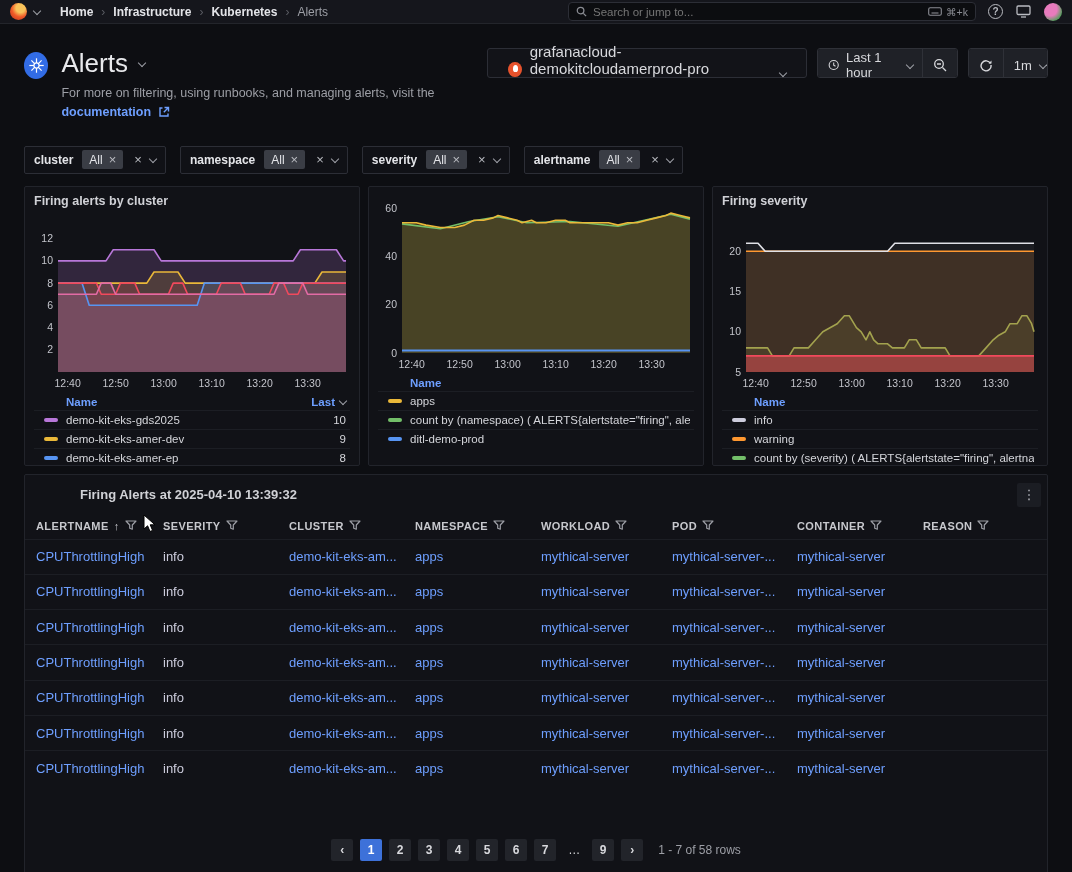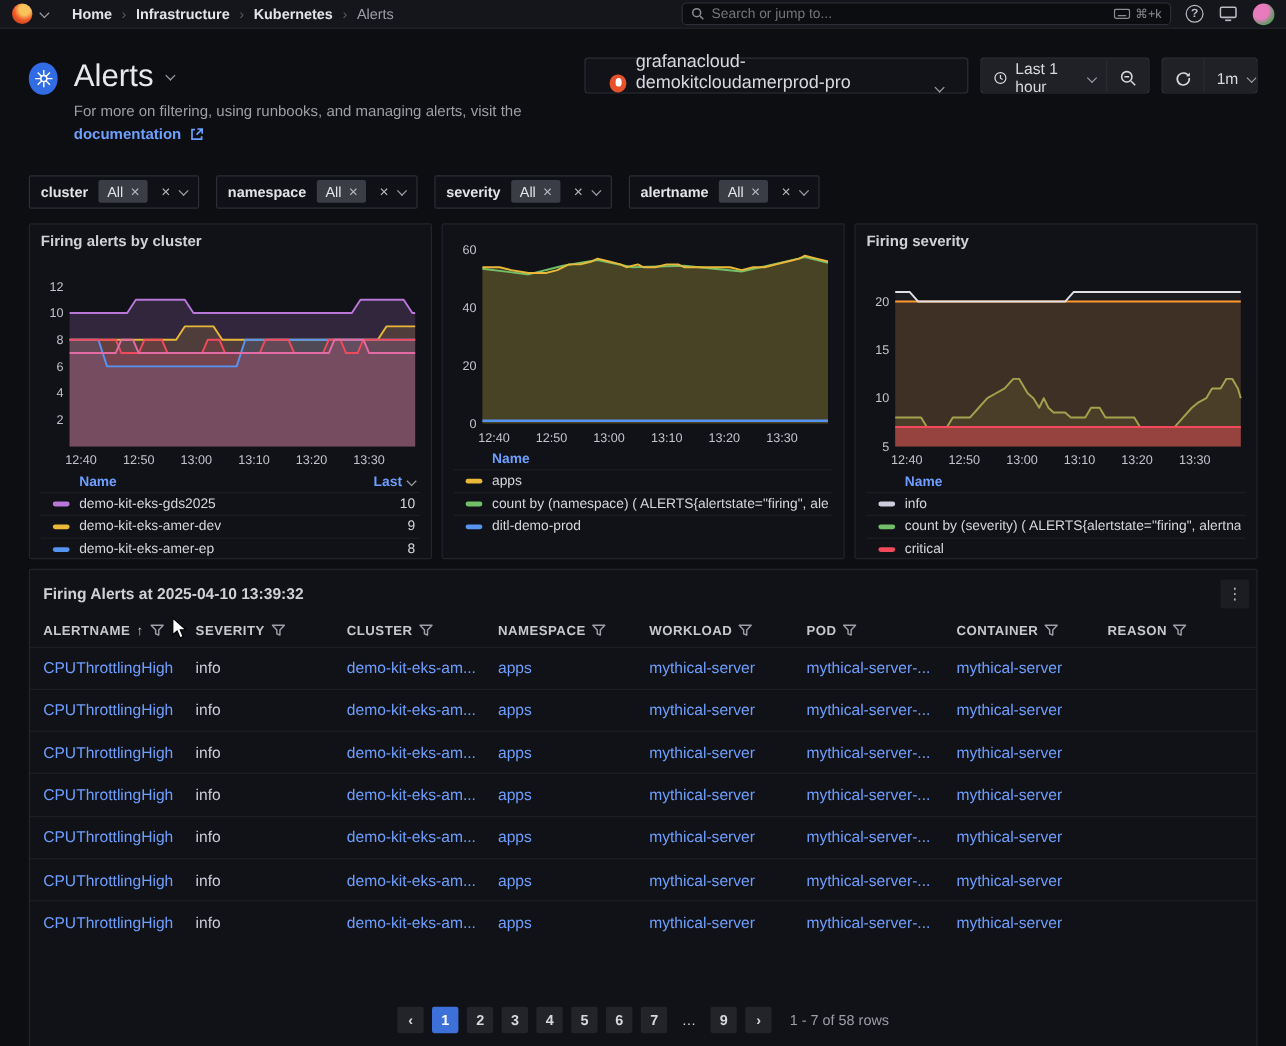--- a/index.html
+++ b/index.html
@@ -73,21 +73,21 @@
   .legend-row { display:flex; align-items:center; height:19px; border-top:1px solid #1c1e24;
     padding:0 4px; gap:8px; font-size:11.5px; color:#d5d6db; }
   .dash { width:14px; height:4px; border-radius:2px; flex:0 0 auto; margin-left:6px; }
   .legend-name { white-space:nowrap; overflow:hidden; flex:1; }
   .legend-val { margin-left:auto; }
 
   
   .table-panel { margin:8px 24px 0 24px; background:#111217; border:1px solid #22242b;
     border-radius:2px; height:400px; display:flex; flex-direction:column; position:relative; }
   .tp-head { display:flex; justify-content:space-between; align-items:center; padding:8px 6px 6px 11px; }
-  .tp-title { font-size:13px; font-weight:bold; color:#d0d1d6; }
+  .tp-title { font-size:13px; font-weight:bold; color:#d0d1d6;margin-left:44px; }
   .kebab { width:24px; height:24px; background:#1b1d23; border-radius:2px; color:#b9bbc1;
     display:flex; align-items:center; justify-content:center; font-size:13px; cursor:pointer; }
   .tgrid { display:grid; grid-template-columns:127px 126px 126px 126px 131px 125px 126px 1fr;
     padding:0 11px; }
   .th { display:flex; align-items:center; gap:5px; font-size:11px; font-weight:bold;
     color:#c7c8cd; letter-spacing:.4px; padding:7px 0; cursor:pointer; }
   .trow { border-top:1px solid #1c1e24; height:35.3px; align-items:center; }
   .td { font-size:13px; display:flex; align-items:center; }
   .td.link { color:#6e9fff; cursor:pointer; }
   .td.plain { color:#ccccdc; }
@@ -378,20 +378,24 @@
       </svg>
     <div>
         <div class="legend-head">
           <span>Name</span>
         </div>
         <div class="legend-row">
           <span class="dash" style="background: rgb(204, 204, 220);"></span>
           <span class="legend-name">info</span>
         </div>
         <div class="legend-row">
+          <span class="dash" style="background: rgb(255, 152, 48);"></span>
+          <span class="legend-name">warning</span>
+        </div>
+        <div class="legend-row">
           <span class="dash" style="background: rgb(115, 191, 105);"></span>
           <span class="legend-name">count by (severity) ( ALERTS{alertstate="firing", alertname=~"(K</span>
         </div>
         <div class="legend-row">
           <span class="dash" style="background: rgb(242, 73, 92);"></span>
           <span class="legend-name">critical</span>
         </div>
       </div>
   </div>
 </div>

